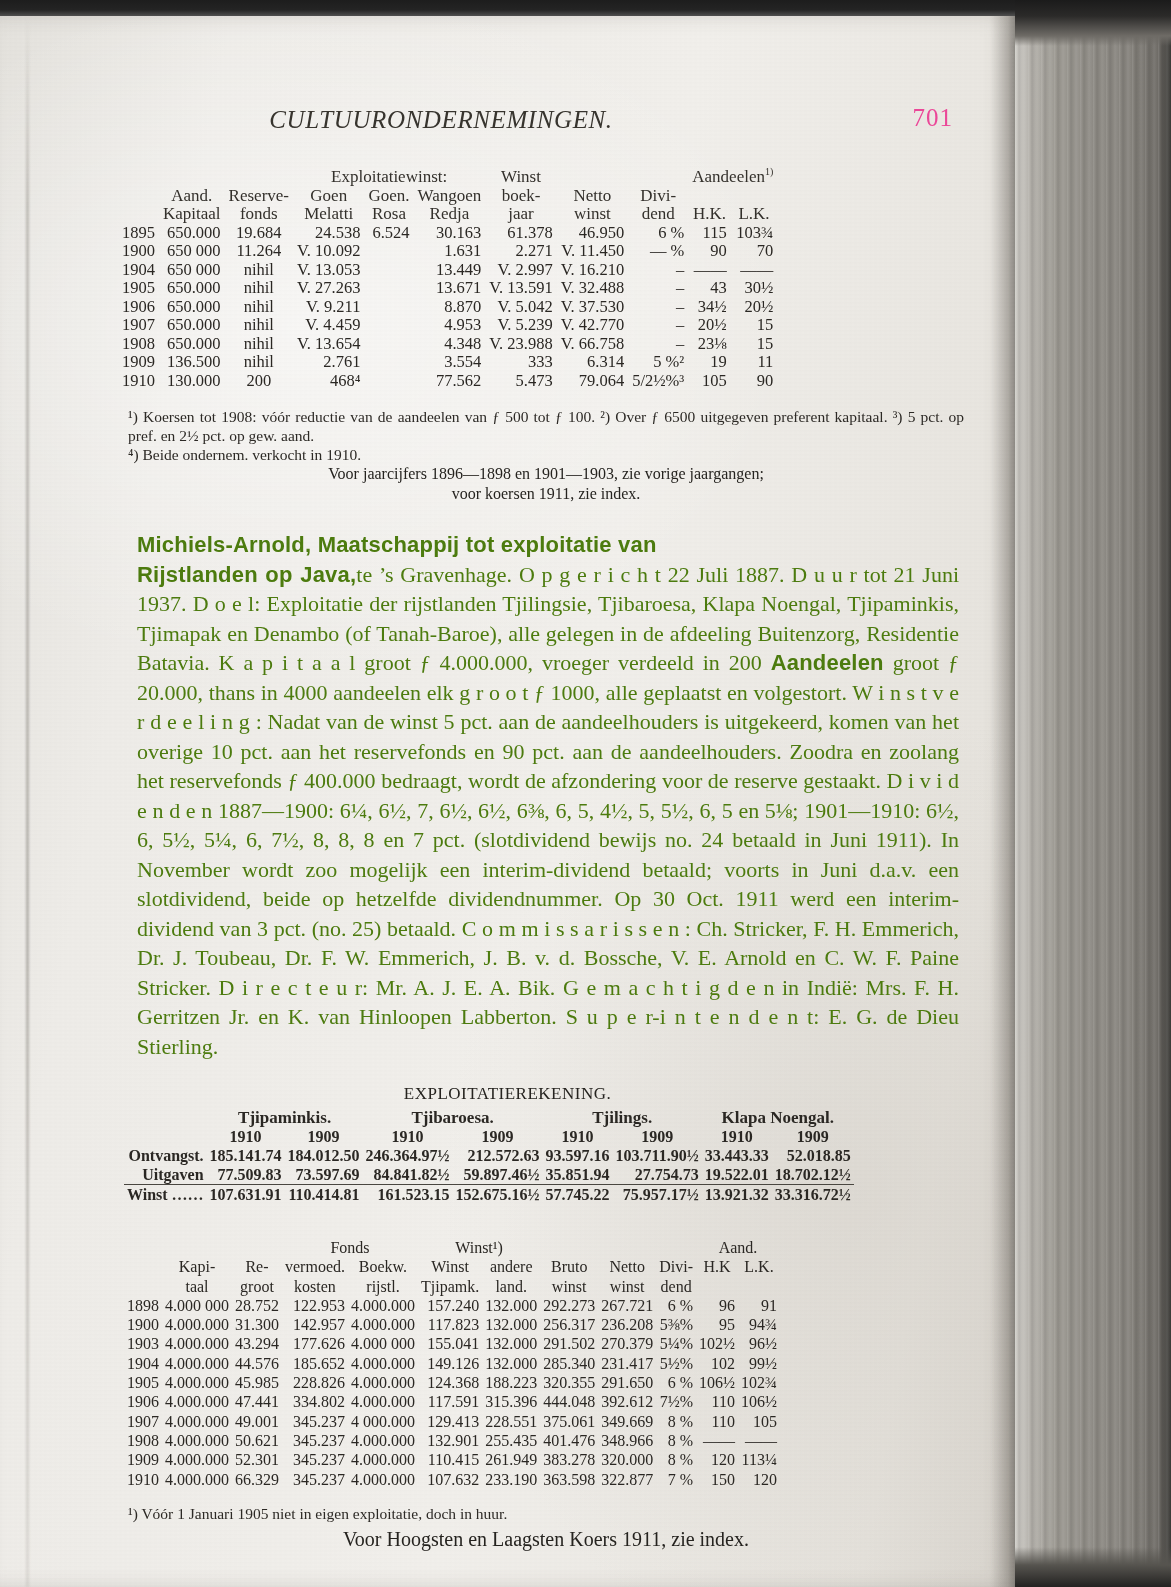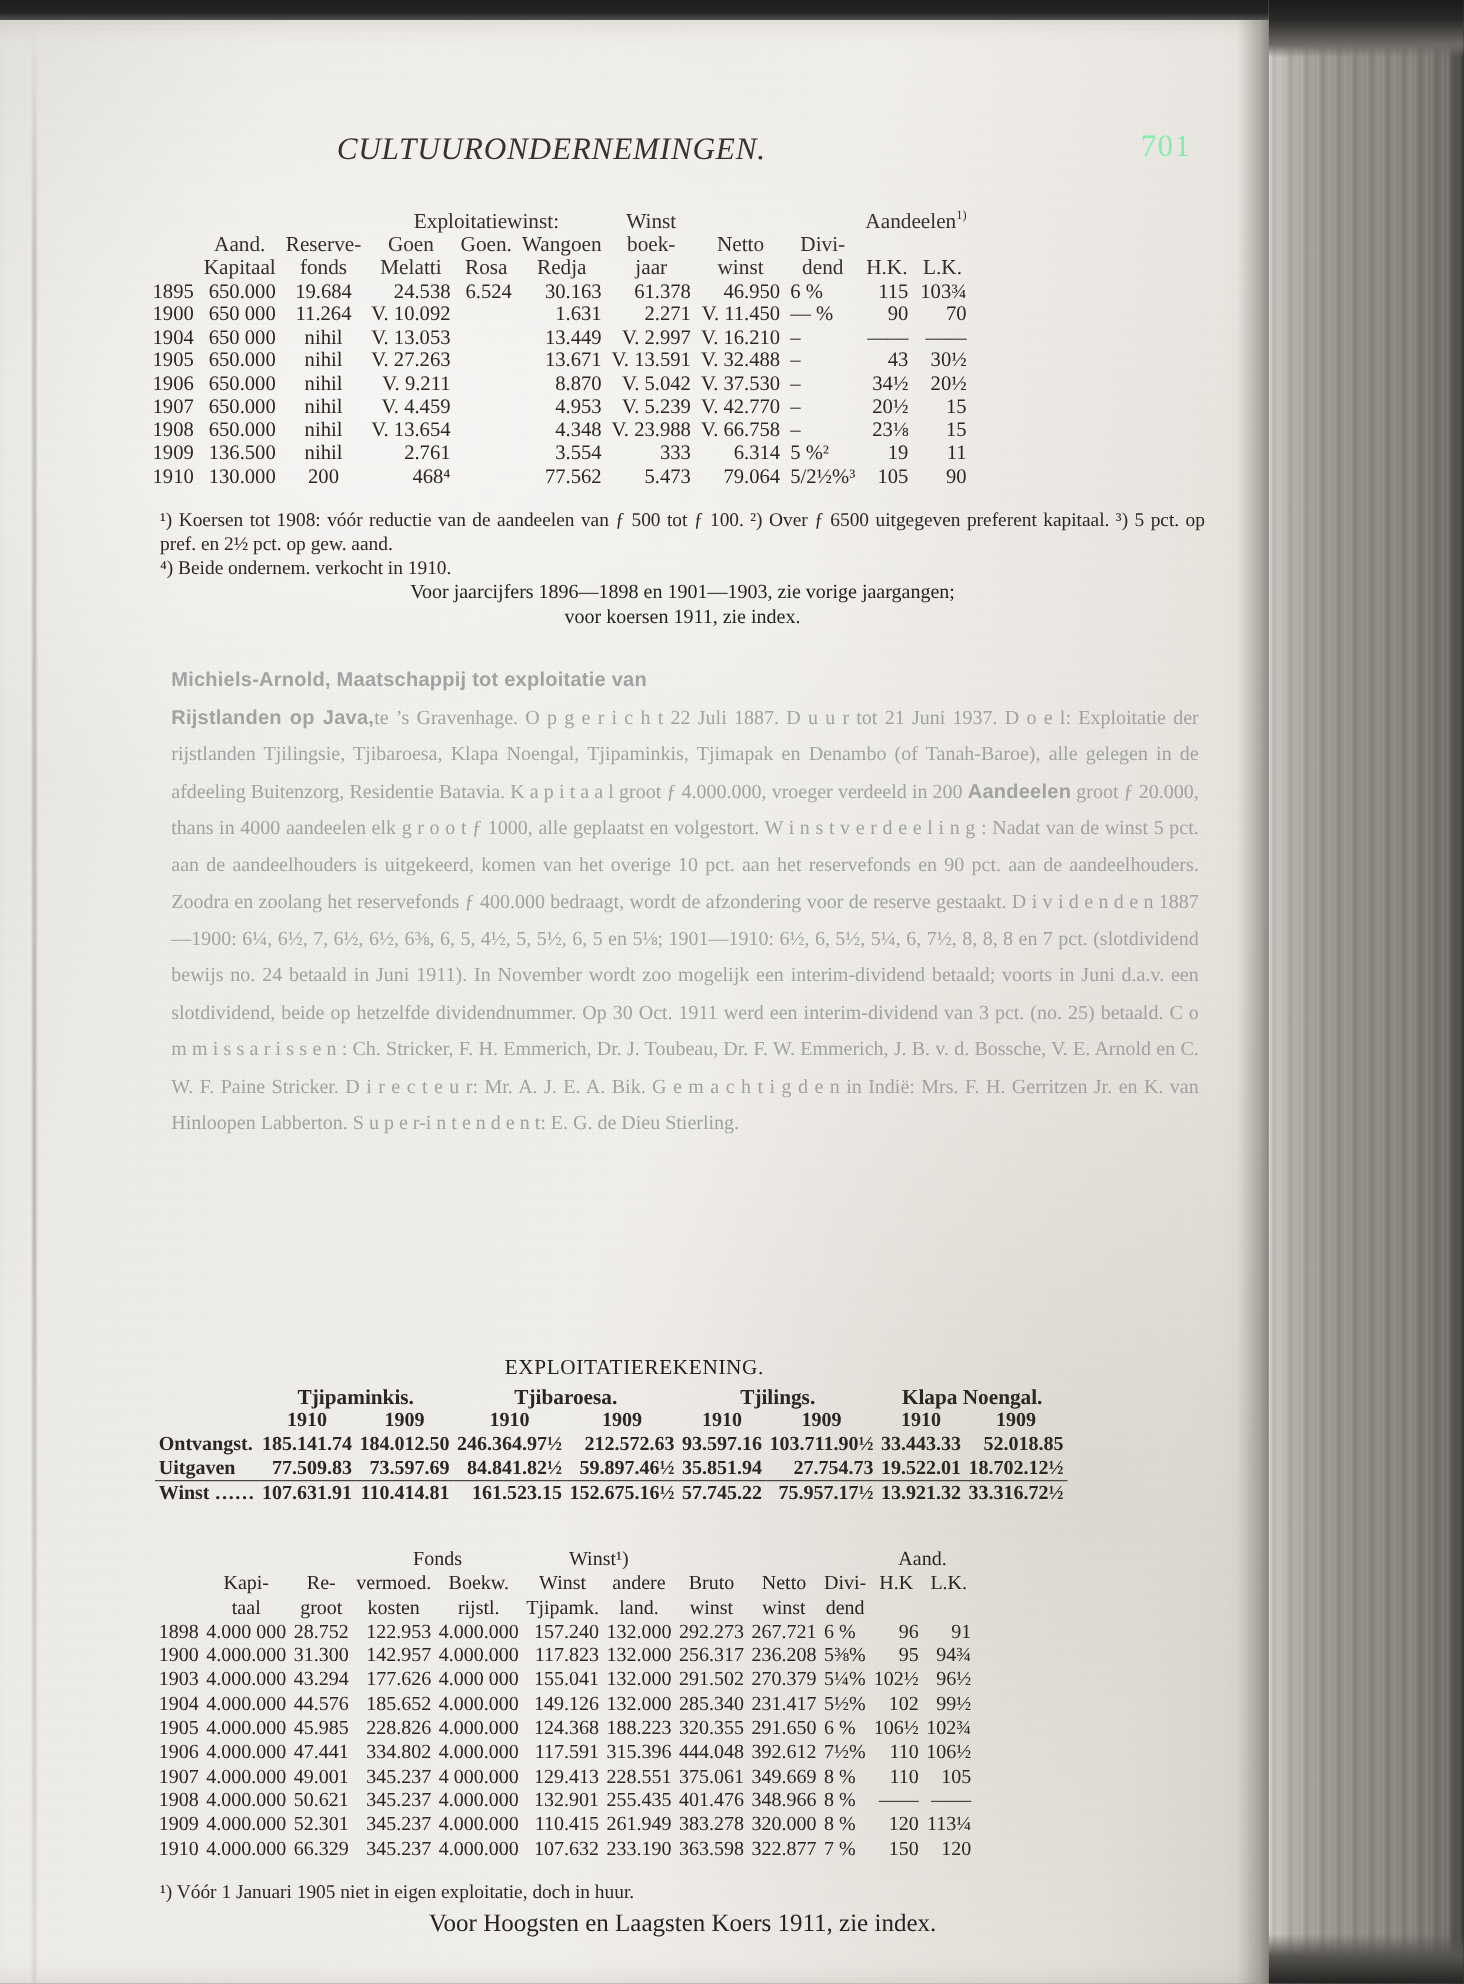--- a/index.html
+++ b/index.html
@@ -74,50 +74,50 @@
     position:absolute;left:0;top:90px;width:882px;
     text-align:center;
   }
   .running-head .title{
     font-family:"Liberation Serif", serif;
     font-style:italic;font-size:25px;letter-spacing:.6px;
     color:#38352f;
   }
   .folio{
     position:absolute;right:62px;top:88px;
-    font-size:25px;letter-spacing:1px;color:#86efac;
+    font-size:25px;letter-spacing:1px;color:#ec4899;
   }
 
   
   table.tbl{border-collapse:collapse;font-size:16.5px;color:#2b2824;}
   table.tbl td, table.tbl th{
     padding:0 4px;white-space:nowrap;font-weight:normal;
     line-height:18.5px;vertical-align:bottom;
   }
   .num{text-align:right;}
   .ctr{text-align:center;}
-  .lft{text-align:left;}
+  .lft{text-align:right;}
   sup{font-size:10px;vertical-align:super;line-height:0;}
 
   
   #top-table-wrap{position:absolute;left:118px;top:152px;}
   #top-table-wrap table{font-size:16.5px;}
   #top-table-wrap thead td{font-size:17px;color:#34312c;margin-top:16px;}
 
   .footnote{
     font-size:15.5px;line-height:19px;color:#2d2a26;
     text-align:justify;
   }
   #top-notes{position:absolute;left:128px;top:391px;width:836px;}
   #top-notes .ctrline{text-align:center;font-size:16px;line-height:20px;}
 
   
   #company{position:absolute;left:137px;top:514px;width:822px;}
   .lead{
-    font-size:16px;line-height:29.5px;text-align:justify;color:#a3a3a3;
+    font-size:22px;line-height:29.5px;text-align:justify;color:#4d7c0f;
   }
   .lead b{font-family:"Liberation Sans", sans-serif;font-weight:bold;letter-spacing:.2px;}
 
   
   #expl-title{position:absolute;left:0;top:1068px;width:1015px;text-align:center;font-size:17px;letter-spacing:.5px;}
   #expl-wrap{position:absolute;left:124px;top:1092px;}
   #expl-wrap table{font-size:16px;}
   #expl-wrap td{padding:0 3px;line-height:19px;font-weight:bold;}
   .estate{font-size:17px;text-align:center;}
   .rule-top td{border-top:1.2px solid #4a4741;}

